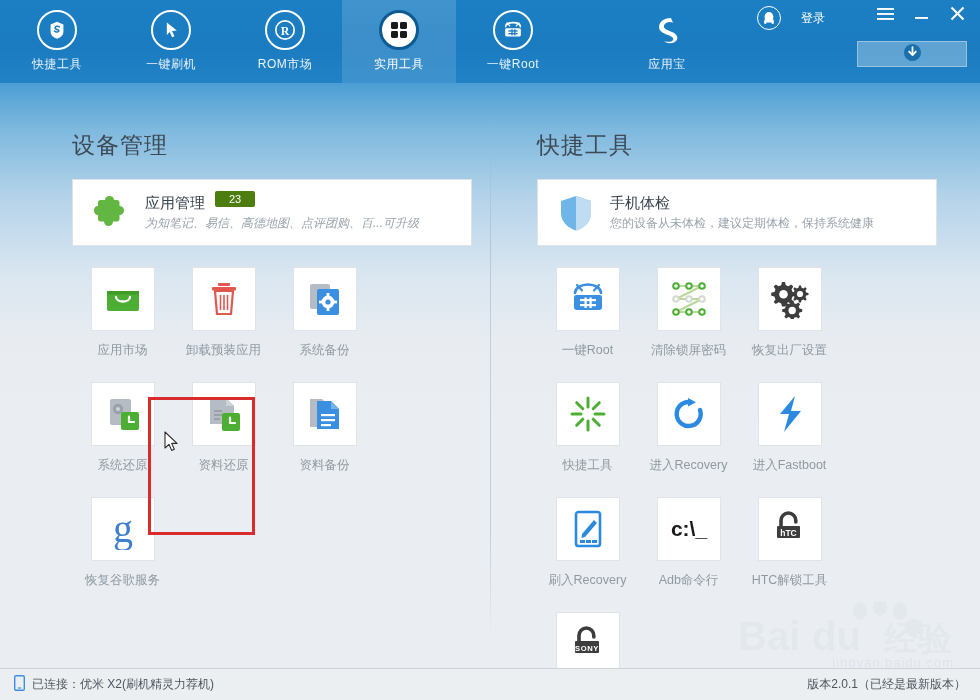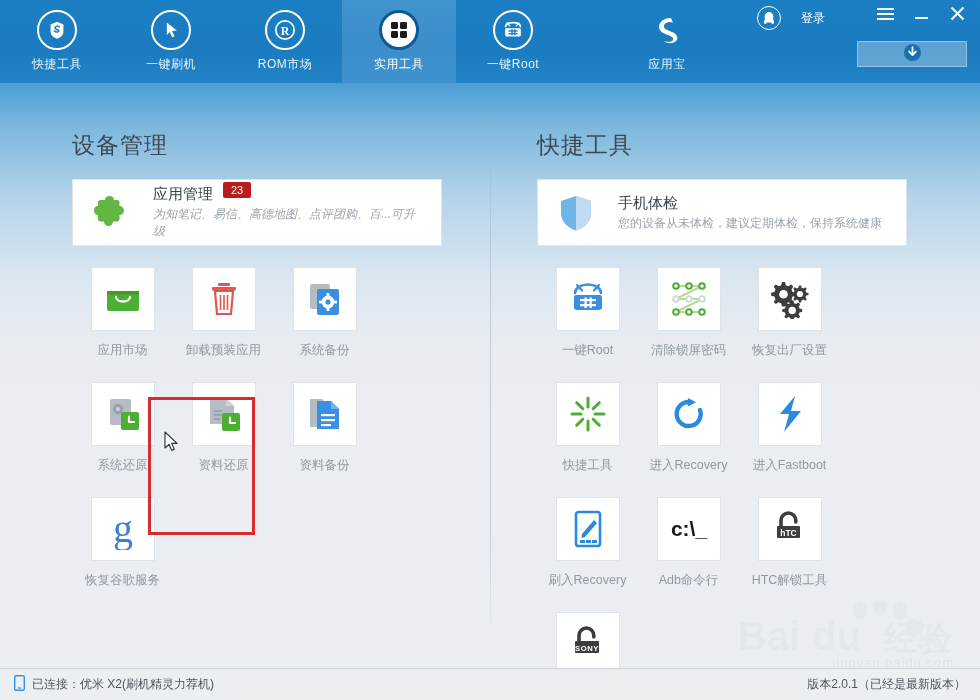--- a/index.html
+++ b/index.html
@@ -163,48 +163,47 @@
 
   .panel-title {
     font-size: 23px;
     color: #3c4a56;
     font-weight: normal;
     letter-spacing: 1px;
     margin-bottom: 18px;
   }
 
   .feature-card {
-    width: 370px;
+    width: 400px;
     height: 67px;
     background: #ffffff;
     border: 1px solid #dfe3e8;
     display: flex;
     align-items: center;
     padding: 0 18px;
     cursor: pointer;
-    gap: 8px;
   }
   .feature-card .fc-icon {
     width: 40px; height: 40px;
     display: flex; align-items: center; justify-content: center;
     flex-shrink: 0;
   }
   .feature-card .fc-text { margin-left: 14px; }
   .fc-title-row { display: flex; align-items: flex-start; gap: 10px; }
   .fc-title {
     font-size: 15px;
     color: #3a444e;
     line-height: 18px;
   }
   .fc-badge {
-    background: #b91c1c;
+    background: #4d7c0f;
     color: #ffffff;
     font-size: 11px;
     line-height: 14px;
-    padding: 1px 8px;
+    padding: 1px 14px;
     border-radius: 2px;
     position: relative;
     top: -3px;
   }
   .fc-desc {
     font-size: 12px;
     color: #9aa3ac;
     margin-top: 3px;
   }
 

